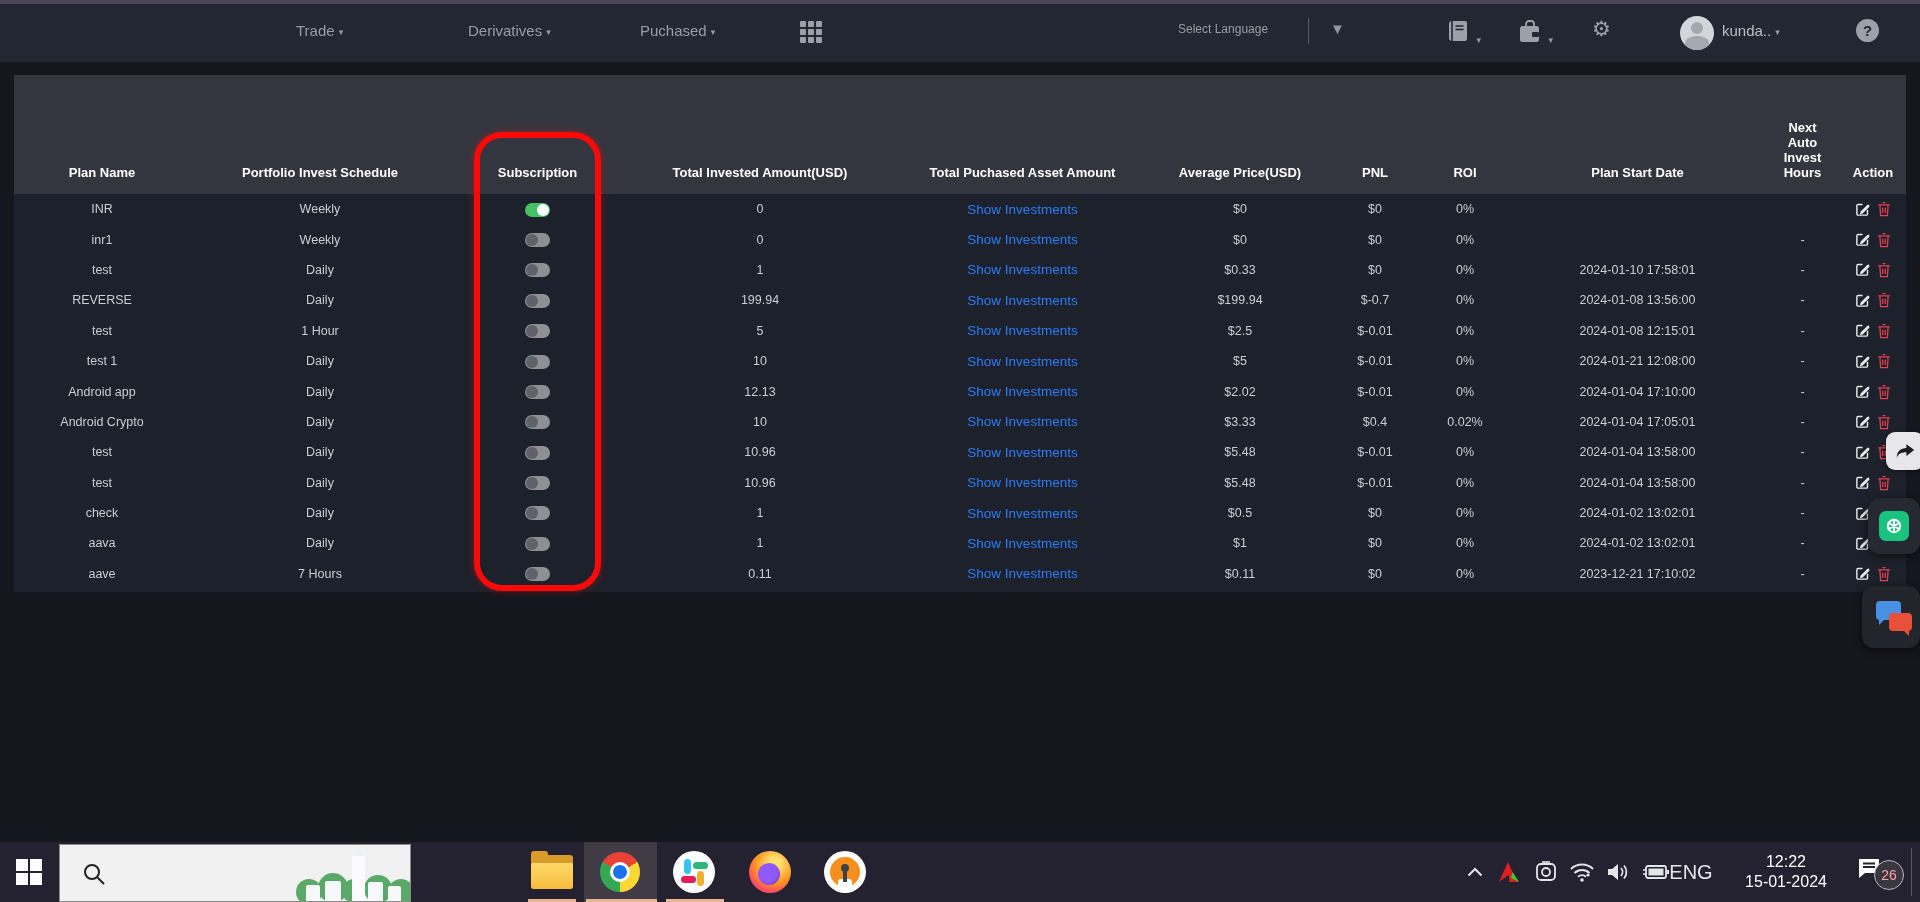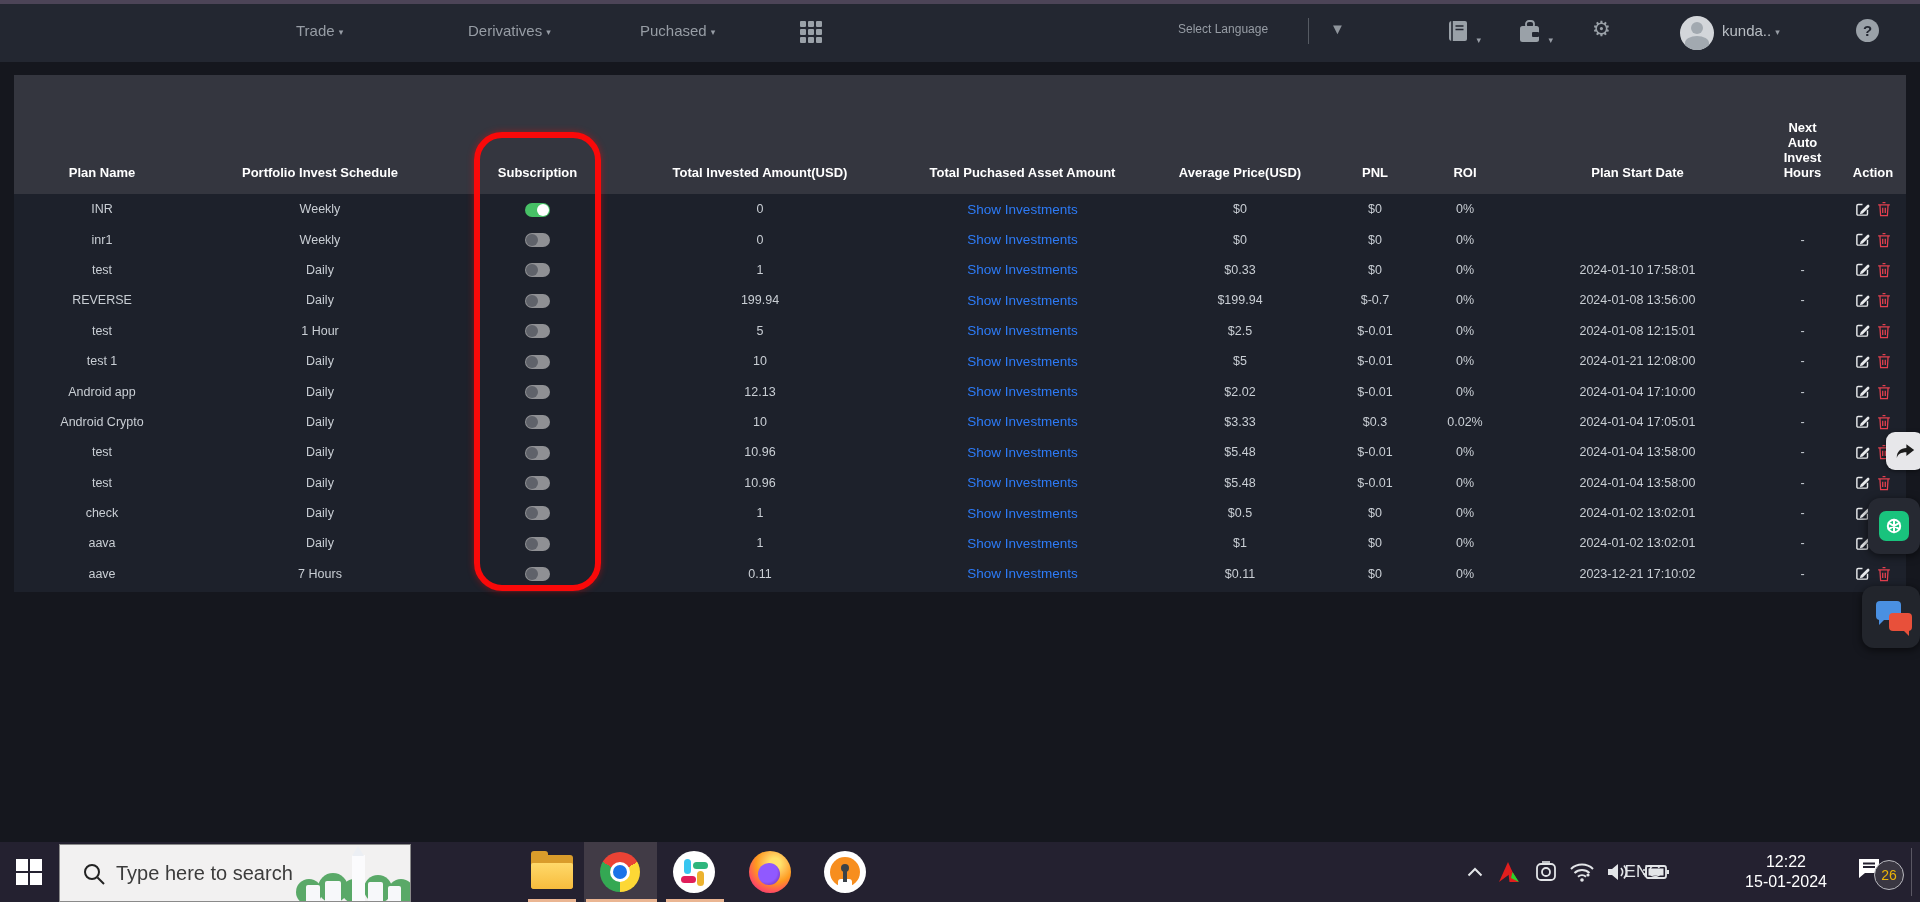--- a/index.html
+++ b/index.html
@@ -98,24 +98,24 @@
     background:radial-gradient(circle at 40% 40%, #9059ff 0 55%, #722291 100%); }
   
   .ovpn { width:42px; height:42px; border-radius:50%; background:#ffffff; position:relative; }
   .ovpn::before { content:''; position:absolute; left:6px; top:6px; width:30px; height:30px; border-radius:50%; background:#f78e1e; }
   .ovpn .keyhole { position:absolute; left:17px; top:13px; width:8px; height:8px; border-radius:50%; background:#3b4248; z-index:2; }
   .ovpn .stem { position:absolute; left:19px; top:19px; width:4px; height:12px; background:#3b4248; z-index:2; }
   .ovpn .notch { position:absolute; left:14px; top:28px; width:14px; height:9px; background:#ffffff; border-radius:3px 3px 0 0; }
 
   .tray-item { position:absolute; top:842px; height:60px; display:flex; align-items:center; justify-content:center; cursor:pointer; color:#e3e5e8; }
   #tray-clock { left:1728px; width:116px; text-align:center; color:#ffffff; font-size:16px; line-height:20px; flex-direction:column; }
-  #tray-lang { left:1620px; width:46px; font-size:17px; }
+  #tray-lang { left:1668px; width:46px; font-size:20px; }
   #notif-area { left:1848px; width:60px; }
   #notif-badge { position:absolute; left:26px; top:18px; width:30px; height:30px; border-radius:50%;
-    background:#3a3742; border:1.5px solid #b9b9bf; color:#eab308; font-size:14px; display:flex; align-items:center; justify-content:center; }
+    background:#3a3742; border:1.5px solid #b9b9bf; color:#fca5a5; font-size:14px; display:flex; align-items:center; justify-content:center; }
   #show-desktop { position:absolute; left:1911px; top:848px; width:1px; height:48px; background:#5a5763; }
 </style>
 </head>
 <body>
 
 <div id="top-strip" class="abs"></div>
 <div id="navbar" class="abs">
   <div class="nav-item" style="left:296px"><span>Trade</span><span class="caret">▾</span></div>
   <div class="nav-item" style="left:468px"><span>Derivatives</span><span class="caret">▾</span></div>
   <div class="nav-item" style="left:640px"><span>Puchased</span><span class="caret">▾</span></div>
@@ -386,21 +386,21 @@
     </td>
   </tr>
 
   <tr>
     <td>Android Crypto</td>
     <td>Daily</td>
     <td><span class="toggle"></span></td>
     <td>10</td>
     <td><span class="link">Show Investments</span></td>
     <td>$3.33</td>
-    <td>$0.3</td>
+    <td>$0.4</td>
     <td>0.02%</td>
     <td>2024-01-04 17:05:01</td>
     <td>-</td>
     <td>
       <span class="actions">
         <span class="ico-btn">
           <svg width="15" height="15" viewBox="0 0 24 24">
                   <path fill="none" stroke="#e8eaec" stroke-width="2.3" d="M20 12.5v6.5a2 2 0 0 1-2 2H5a2 2 0 0 1-2-2V6a2 2 0 0 1 2-2h7"></path>
                   <path fill="#e8eaec" d="M9 15l-1.2 4.4 4.4-1.2L22.6 7.8a2.2 2.2 0 0 0-3.1-3.1z"></path>
                 </svg>
@@ -588,21 +588,20 @@
       <span></span>
       <span></span>
     </span>
 </div>
 
 <div id="search-box" class="abs">
   <svg id="search-glass" width="24" height="24" viewBox="0 0 24 24">
       <circle cx="10" cy="10" r="7" fill="none" stroke="#222" stroke-width="2"></circle>
       <path d="M15.5 15.5L22 22" stroke="#222" stroke-width="2"></path>
     </svg>
-  <input type="text" placeholder="Type here to search" style="">
   
   <span>
     <span class="tree" style="left:236px; top:34px; width:26px; height:26px;"></span>
     <span class="tree" style="left:258px; top:28px; width:30px; height:30px;"></span>
     <span class="tree" style="left:282px; top:34px; width:24px; height:24px;"></span>
     <span class="tree" style="left:304px; top:30px; width:28px; height:28px;"></span>
     <span class="tree" style="left:328px; top:34px; width:26px; height:26px;"></span>
     <span class="monu"></span>
     <span class="fence" style="left:246px; width:14px; height:16px;"></span>
     <span class="fence" style="left:265px; width:16px; height:20px;"></span>

